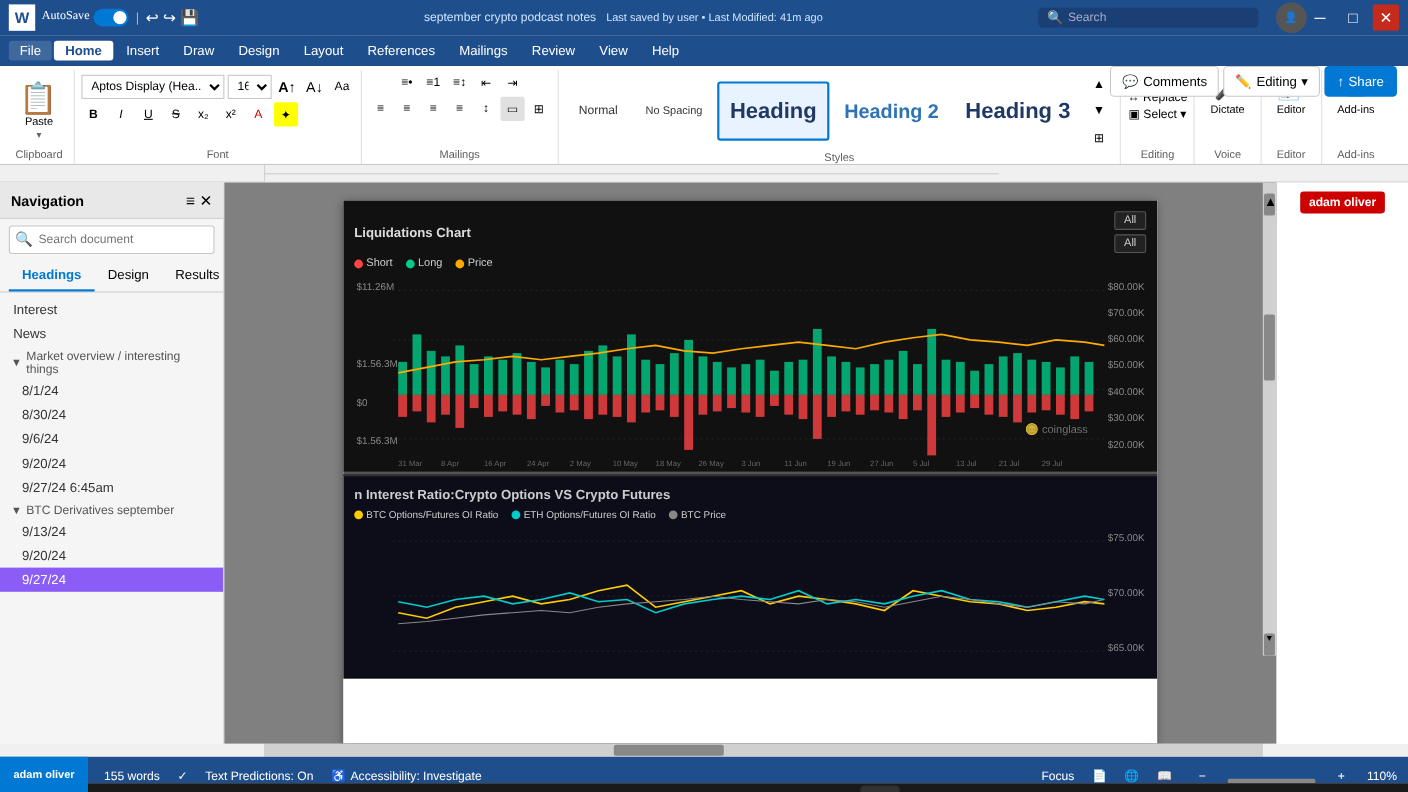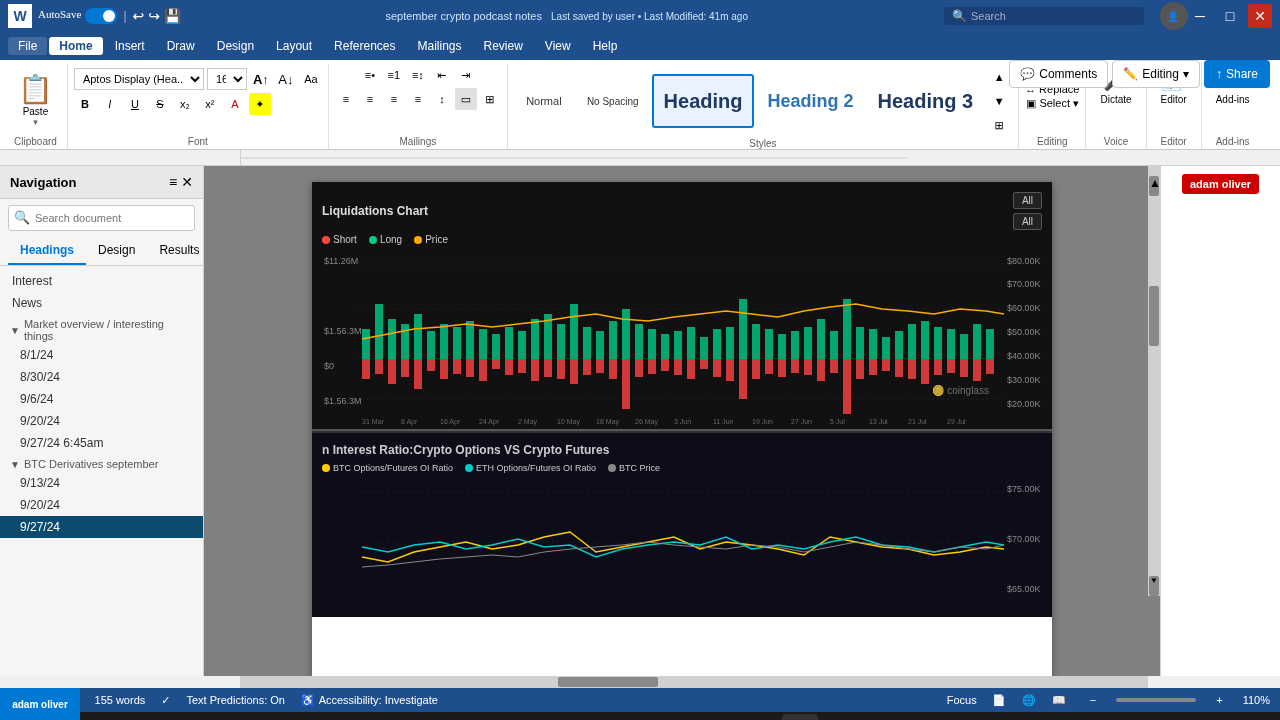--- a/index.html
+++ b/index.html
@@ -189,21 +189,21 @@
       padding: 0 8px;
     }
     .nav-tab {
       padding: 6px 12px; font-size: 12px; cursor: pointer; border-bottom: 2px solid transparent;
     }
     .nav-tab.active { border-bottom-color: #0078d4; color: #0078d4; font-weight: 600; }
     #nav-items { overflow-y: auto; flex: 1; padding: 4px 0; }
     .nav-item {
       padding: 4px 12px; font-size: 12px; cursor: pointer; color: #333;
     }
-    .nav-item.selected { background: #0c4a6e; color: white; }
+    .nav-item.selected { background: #8b5cf6; color: white; }
     .nav-item.level2 { padding-left: 20px; }
     .nav-section {
       padding: 4px 10px 2px; font-size: 11px; color: #555;
       display: flex; align-items: center; gap: 4px; cursor: pointer;
     }
     .nav-section .arrow { font-size: 10px; }
 
     
     #doc-area {
       flex: 1;
@@ -277,21 +277,21 @@
       background: #f0f0f0;
       border-left: 1px solid #d0d0d0;
       height: 100%;
       position: relative;
     }
 
     
     #status-bar {
       height: 24px;
       background: #1e4e8c;
-      display: flex; align-items: center; padding: 0 10px;
+      display: flex; align-items: flex-end; padding: 0 10px;
       color: white; font-size: 11px; gap: 16px;
     }
     .status-item { display: flex; align-items: center; gap: 4px; }
 
     
     #taskbar {
       height: 40px;
       background: #1a1a1a;
       display: flex; align-items: center;
       padding: 0 8px;

